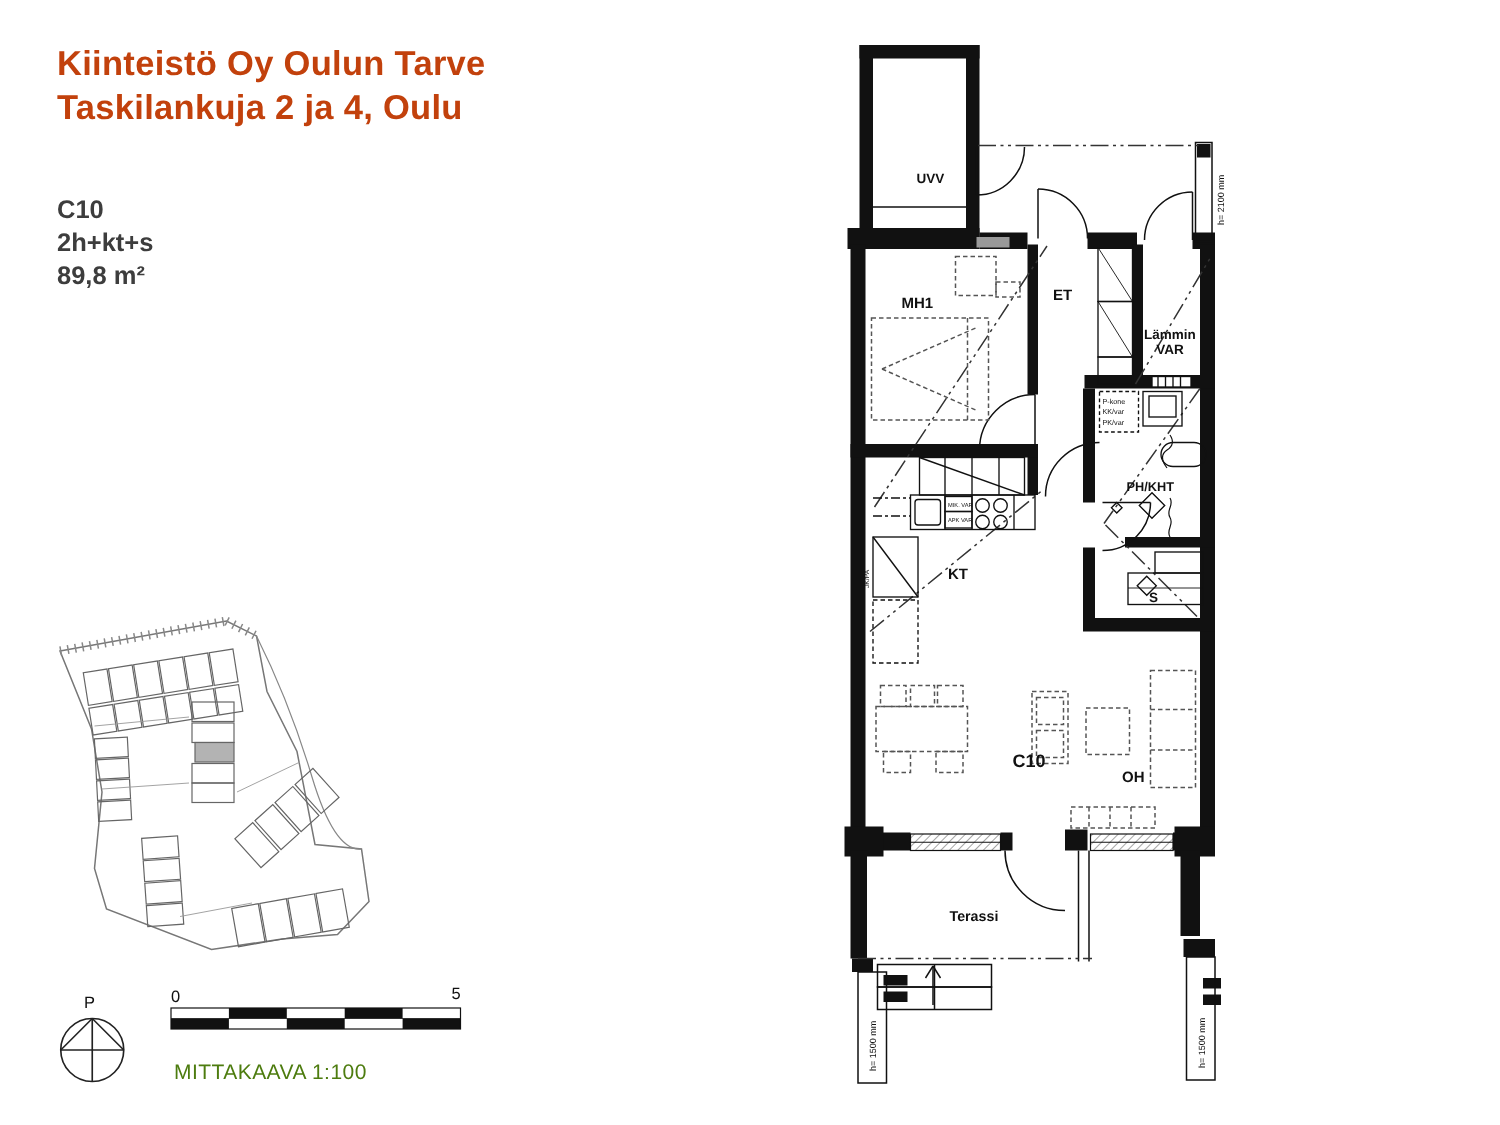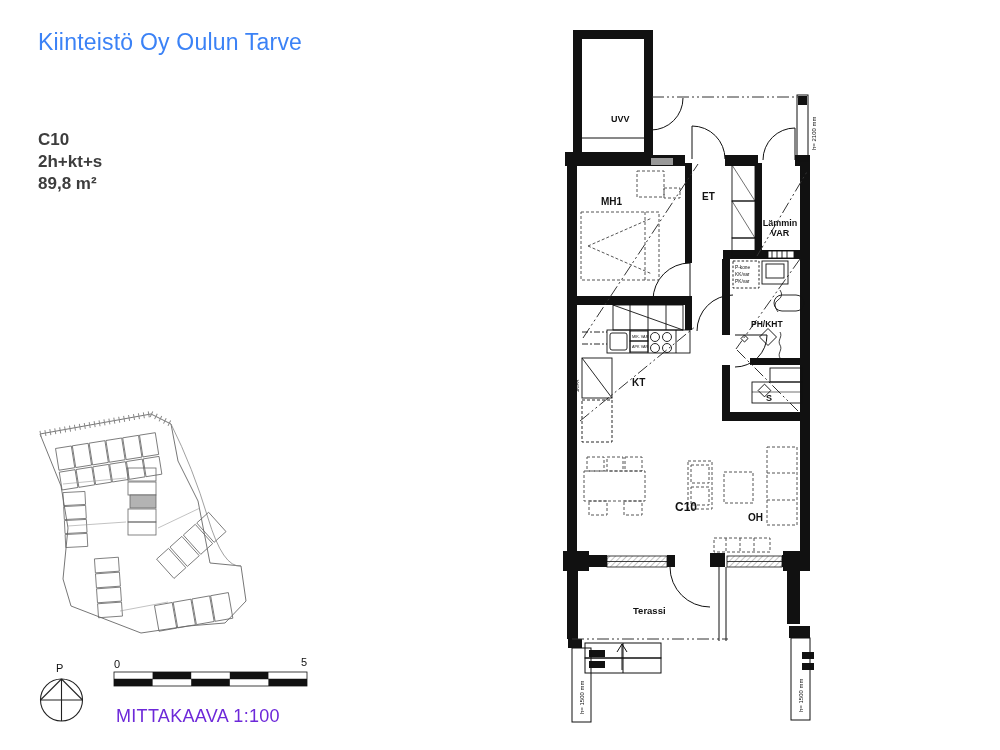--- a/index.html
+++ b/index.html
@@ -3,40 +3,41 @@
 <meta charset="utf-8">
 <style>
   html,body{margin:0;padding:0;}
   body{
     width:1000px;height:750px;position:relative;background:#ffffff;
     font-family:"Liberation Sans",sans-serif;overflow:hidden;
     -webkit-font-smoothing:antialiased;
   }
   .hdr{
     position:absolute;left:38px;top:28px;
-    font-size:23px;font-weight:normal;color:#3b82f6;line-height:29px;
+    font-size:23px;font-weight:bold;color:#c2410c;line-height:29px;
     letter-spacing:0.2px;
   }
   .apt{
     position:absolute;left:38px;top:129px;
     font-size:17px;font-weight:bold;color:#3d3d3d;line-height:22px;
   }
   .caption{
     position:absolute;left:116px;top:706px;
-    font-size:18px;color:#6d28d9;letter-spacing:0.3px;
+    font-size:14px;color:#4d7c0f;letter-spacing:0.3px;
   }
   svg{position:absolute;}
   svg text{font-family:"Liberation Sans",sans-serif;fill:#111;}
   .lbl{font-weight:bold;}
 </style>
 </head>
 <body>
 
 <div class="hdr">
   <div>Kiinteistö Oy Oulun Tarve</div>
+  <div>Taskilankuja 2 ja 4, Oulu</div>
 </div>
 
 <div class="apt">
   <div>C10</div>
   <div>2h+kt+s</div>
   <div>89,8 m²</div>
 </div>
 
 <svg style="left:28px;top:406px" width="245" height="245" viewBox="0 0 245 245">
   <g fill="none" stroke="#777" stroke-width="1">

